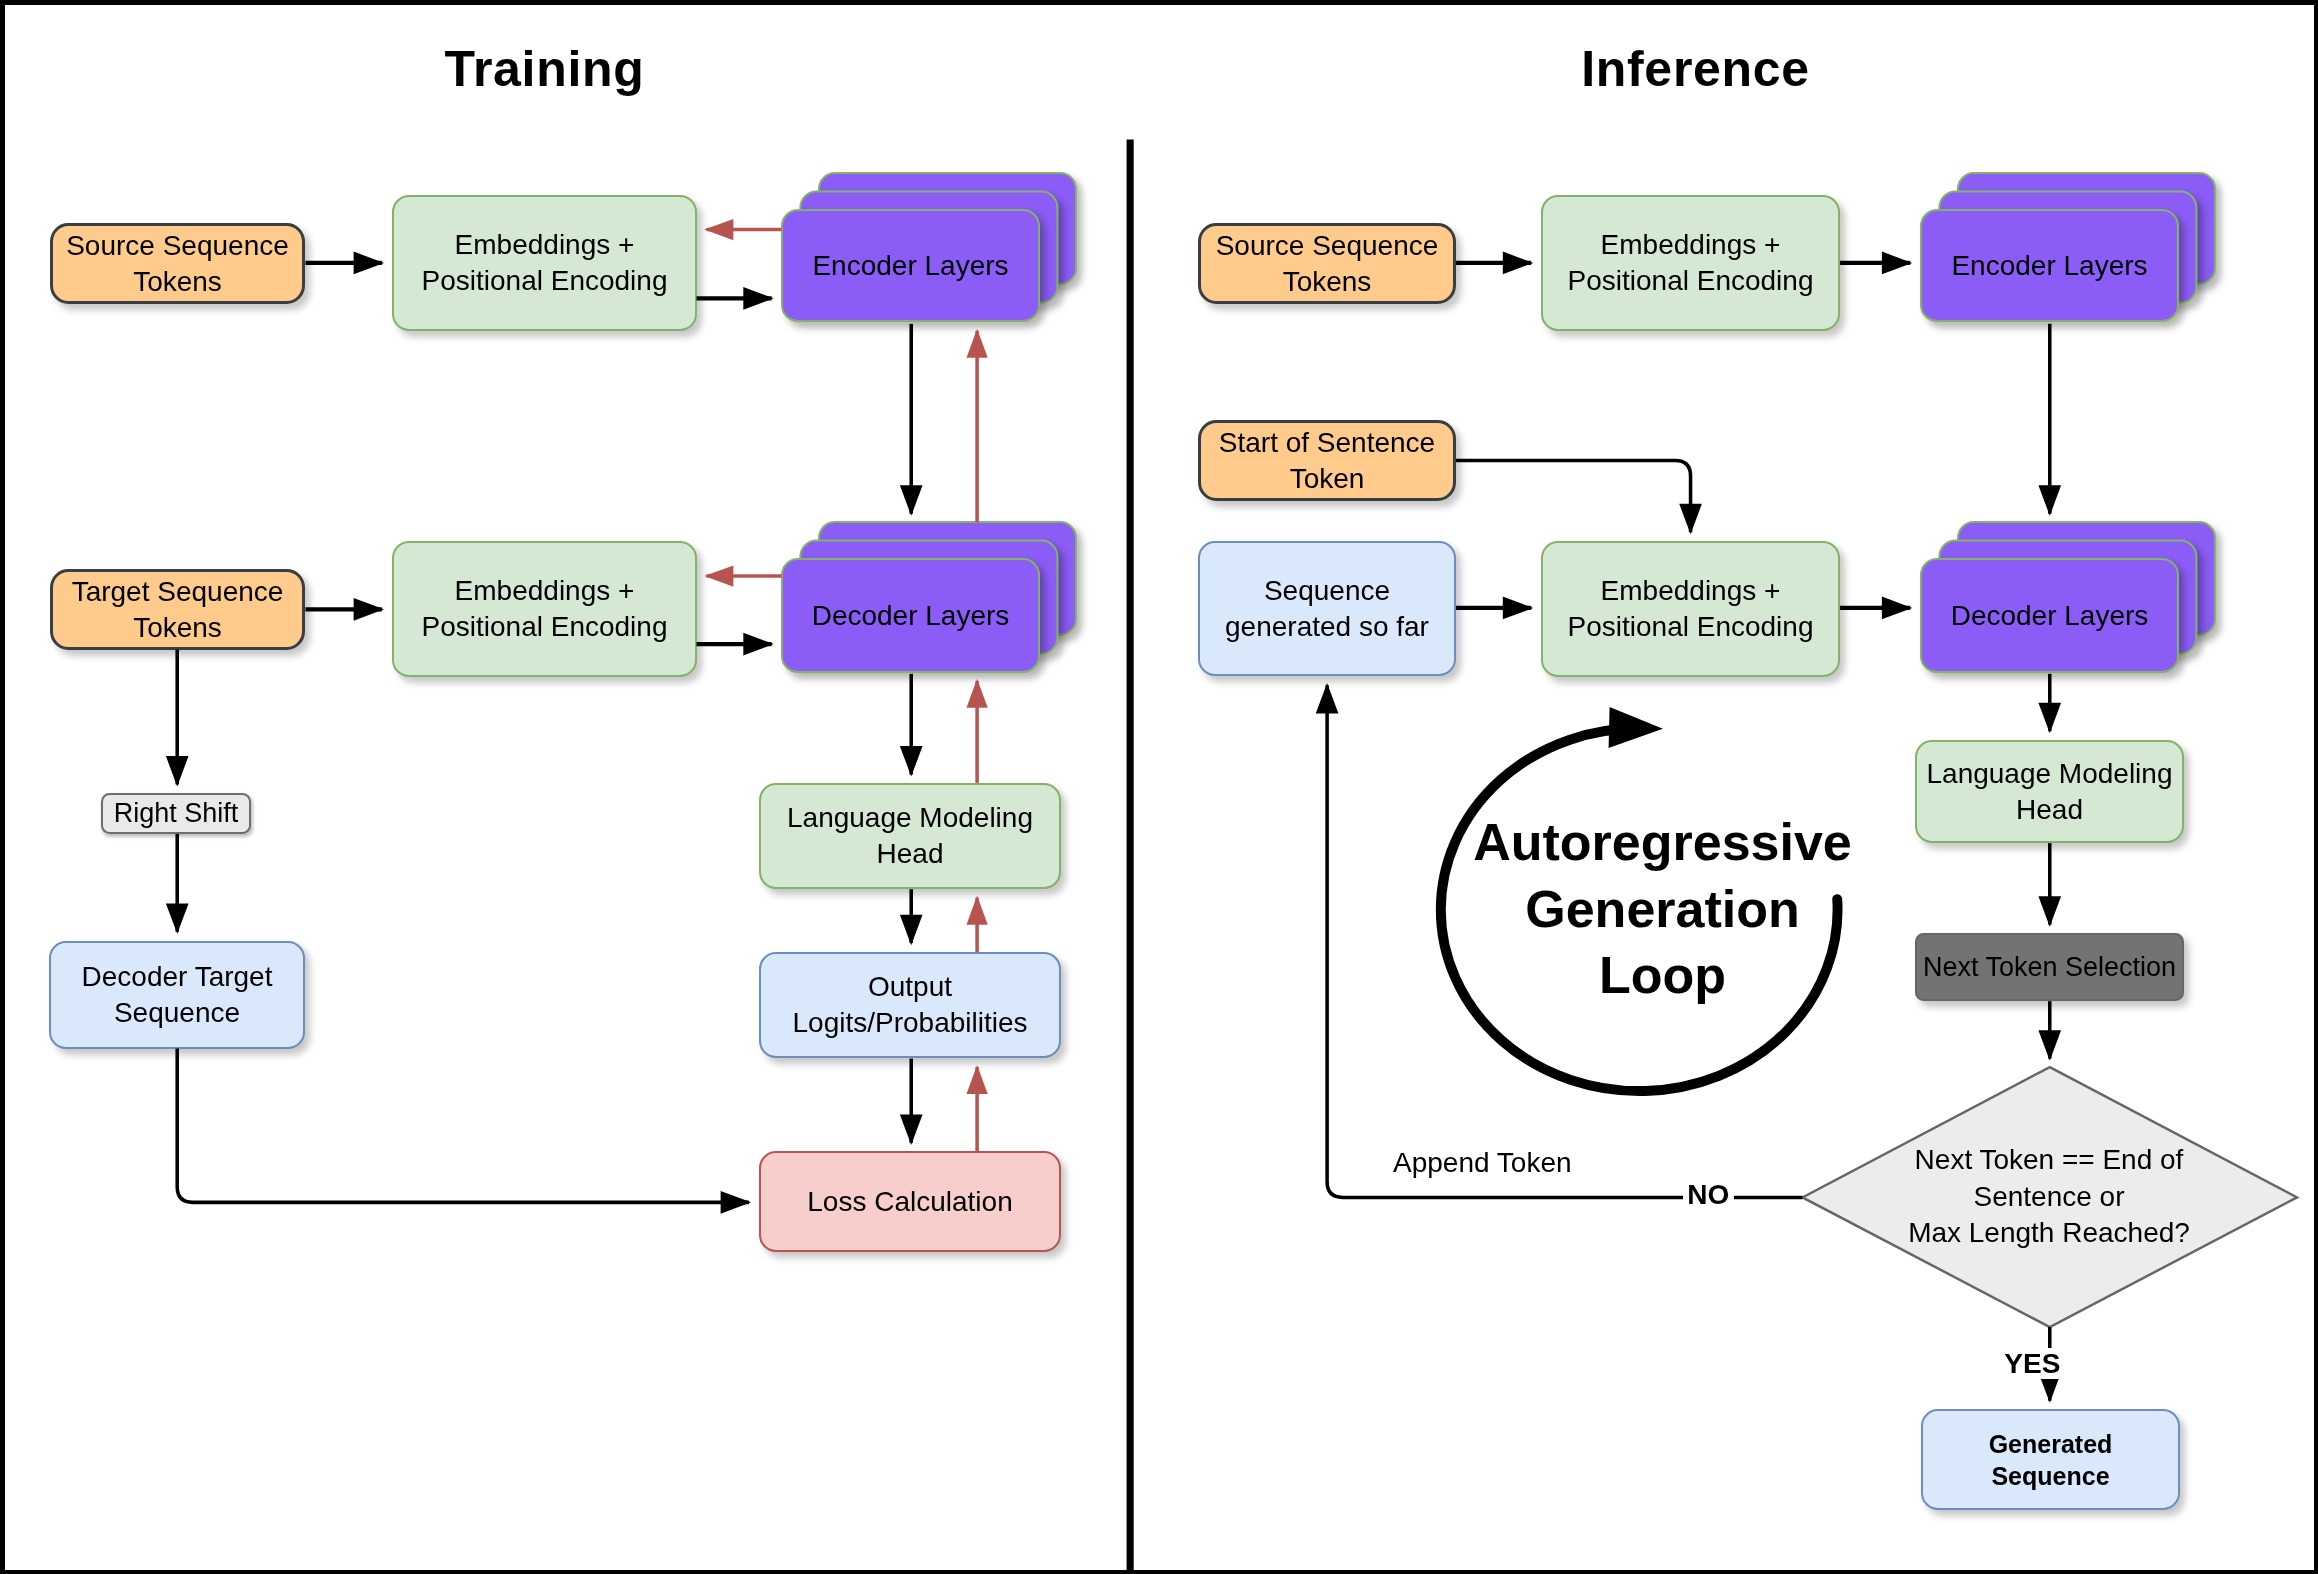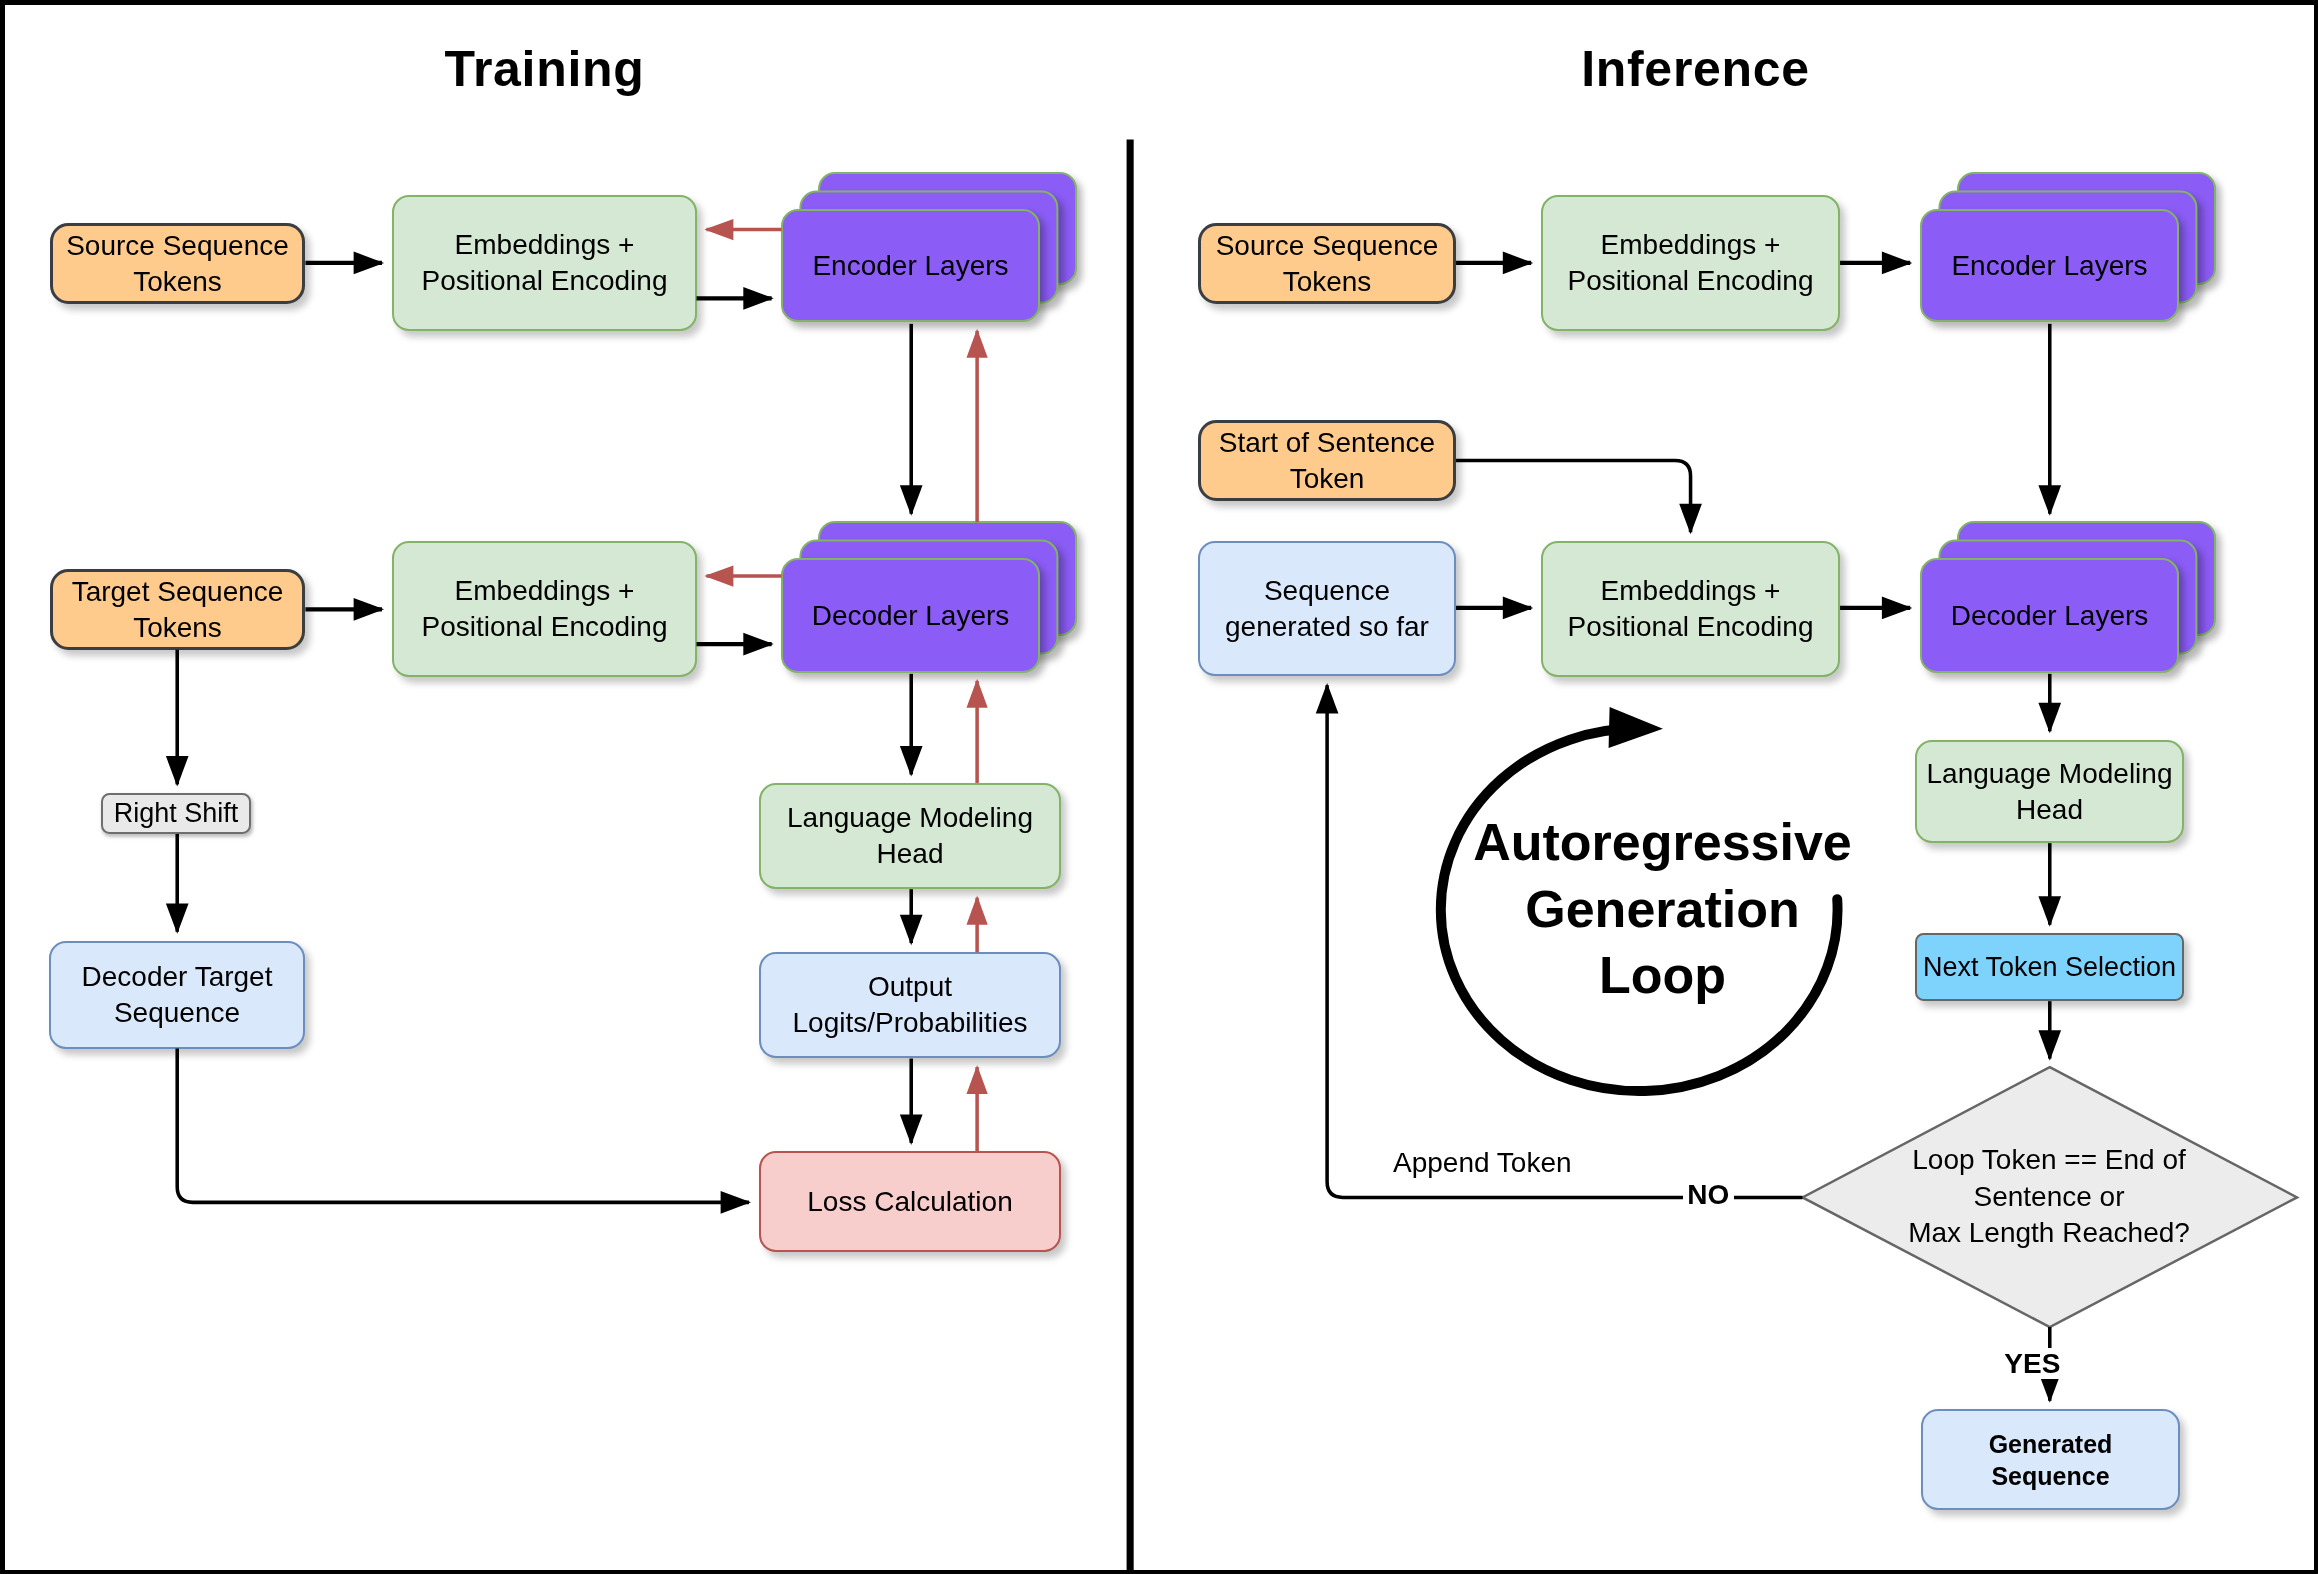--- a/index.html
+++ b/index.html
@@ -10,21 +10,21 @@
     position:absolute;display:flex;align-items:center;justify-content:center;
     text-align:center;box-sizing:border-box;border-radius:17px;
     font-size:28px;line-height:1.28;white-space:pre-line;
     box-shadow:5px 5.7px 7px rgba(0,0,0,0.22);
   }
   .orange{background:#FFCB8C;border:3.5px solid #3A3E42;border-radius:18.4px;}
   .green {background:#D5E8D4;border:2.1px solid #82B366;}
   .blue  {background:#DAE8FC;border:2.1px solid #6C8EBF;}
   .pink  {background:#F8CECC;border:2.1px solid #B85450;}
   .graysm{background:#E9E9E9;border:2.1px solid #6E6E6E;border-radius:8.5px;font-size:27px;box-shadow:1.4px 2.1px 3.5px rgba(0,0,0,0.25);}
-  .grayb {background:#7dd3fc;border:2.1px solid #666666;border-radius:8.5px;font-size:27px;}
+  .grayb {background:#737373;border:2.1px solid #666666;border-radius:8.5px;font-size:27px;}
   .bold{font-weight:bold;}
   .stack{position:absolute;}
   .stack .layer{
     position:absolute;left:0;top:0;width:100%;height:100%;
     background:#8b5cf6;border:2.1px solid #82B366;border-radius:17px;box-sizing:border-box;
     box-shadow:5px 5.7px 7px rgba(0,0,0,0.28);
     display:flex;align-items:center;justify-content:center;text-align:center;
     font-size:28px;white-space:pre-line;
   }
   .stack .l2{transform:translate(37px,-37px);}
@@ -109,21 +109,21 @@
     <div class="layer l2"></div>
     <div class="layer l1"></div>
     <div class="layer">Decoder Layers</div>
   </div>
 
   <div class="node green" style="left:1910px;top:735px;width:269px;height:103px;">Language Modeling
 Head</div>
 
   <div class="node grayb" style="left:1910px;top:928px;width:269px;height:68px;">Next Token Selection</div>
 
-  <div class="diamond-text" style="left:1860px;top:1107px;width:368px;height:170px;">Loop Token == End of
+  <div class="diamond-text" style="left:1860px;top:1107px;width:368px;height:170px;">Next Token == End of
 Sentence or
 Max Length Reached?</div>
 
   <div class="node blue bold" style="left:1916px;top:1404px;width:259px;height:101px;font-size:25px;">Generated
 Sequence</div>
 
   <div class="loop-text" style="left:1438px;top:804px;width:439px;">Autoregressive
 Generation
 Loop</div>
 

